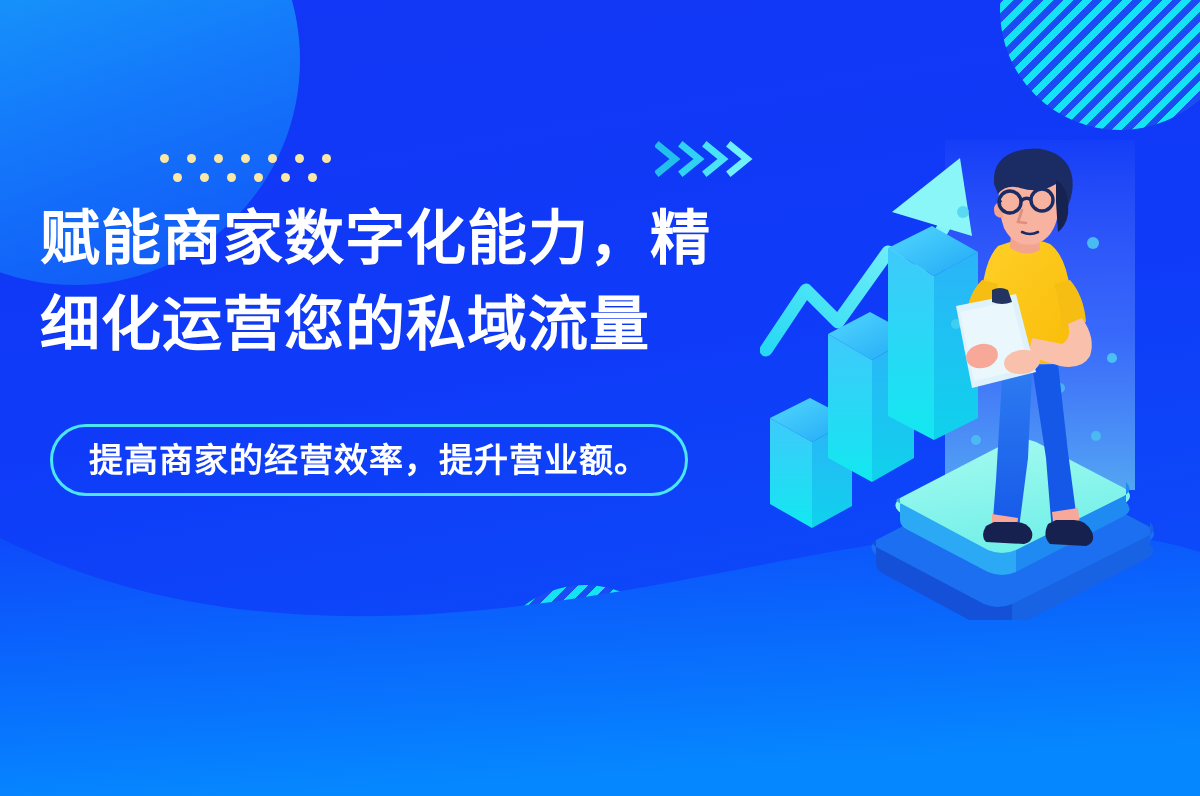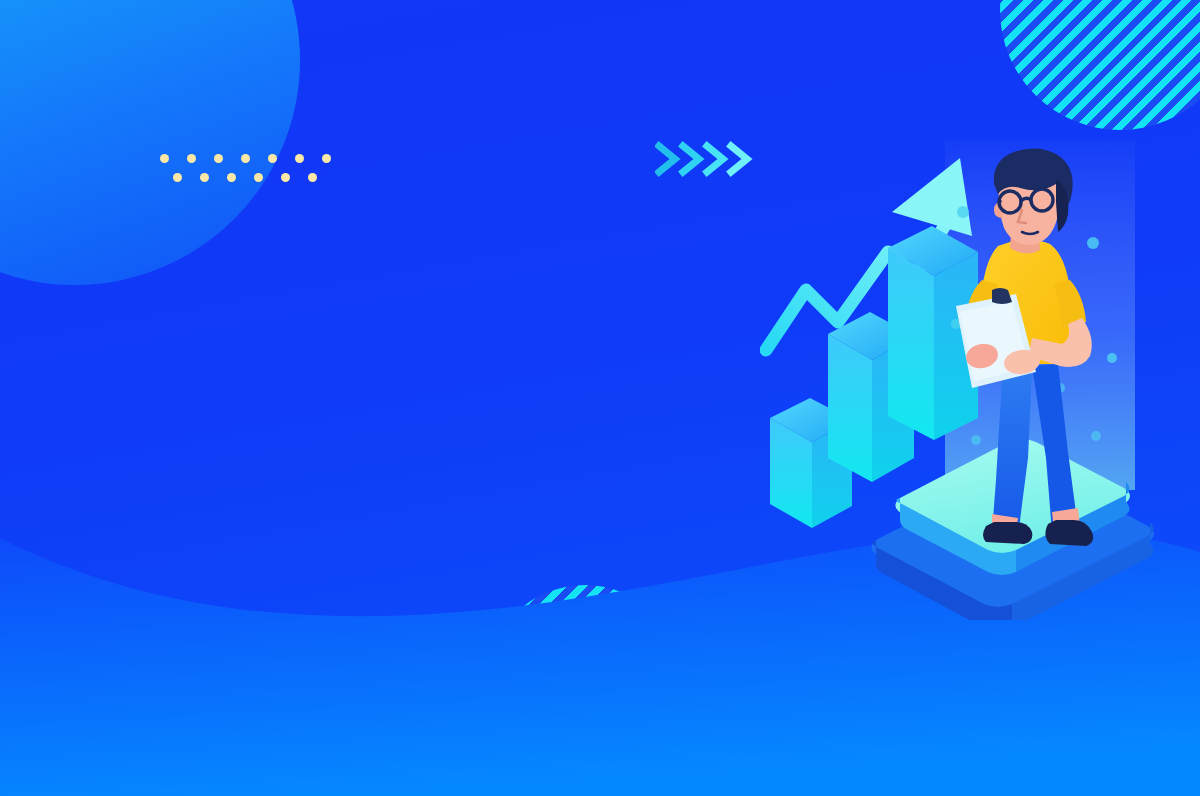--- a/index.html
+++ b/index.html
@@ -150,21 +150,26 @@
     <svg width="100" height="38" viewBox="0 0 100 38" xmlns="http://www.w3.org/2000/svg">
       <g fill="none" stroke-width="7" stroke-linecap="square">
         <polyline points="4,6 20,19 4,32" stroke="#22BEEC"></polyline>
         <polyline points="28,6 44,19 28,32" stroke="#2FD2F2"></polyline>
         <polyline points="52,6 68,19 52,32" stroke="#49E3F6"></polyline>
         <polyline points="76,6 92,19 76,32" stroke="#6FF0FA"></polyline>
       </g>
     </svg>
   </div>
 
-
+  <div class="headline">赋能商家数字化能力，精
+细化运营您的私域流量</div>
+
+  <div class="pill">
+    <span>提高商家的经营效率，提升营业额。</span>
+  </div>
 
   <div class="illustration">
     <svg viewBox="0 0 440 480" xmlns="http://www.w3.org/2000/svg">
       <defs>
         <linearGradient id="barFace" x1="0" y1="0" x2="0" y2="1">
           <stop offset="0%" stop-color="#3FC9FB"></stop>
           <stop offset="100%" stop-color="#12E8F0"></stop>
         </linearGradient>
         <linearGradient id="barFaceR" x1="0" y1="0" x2="0" y2="1">
           <stop offset="0%" stop-color="#2BB4F8"></stop>

